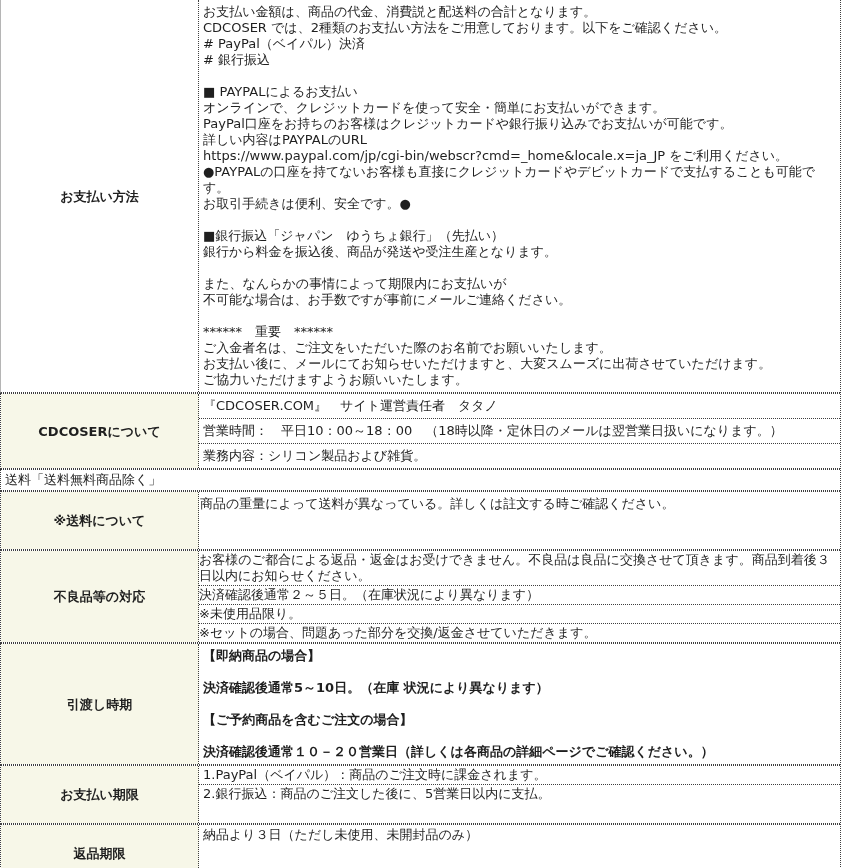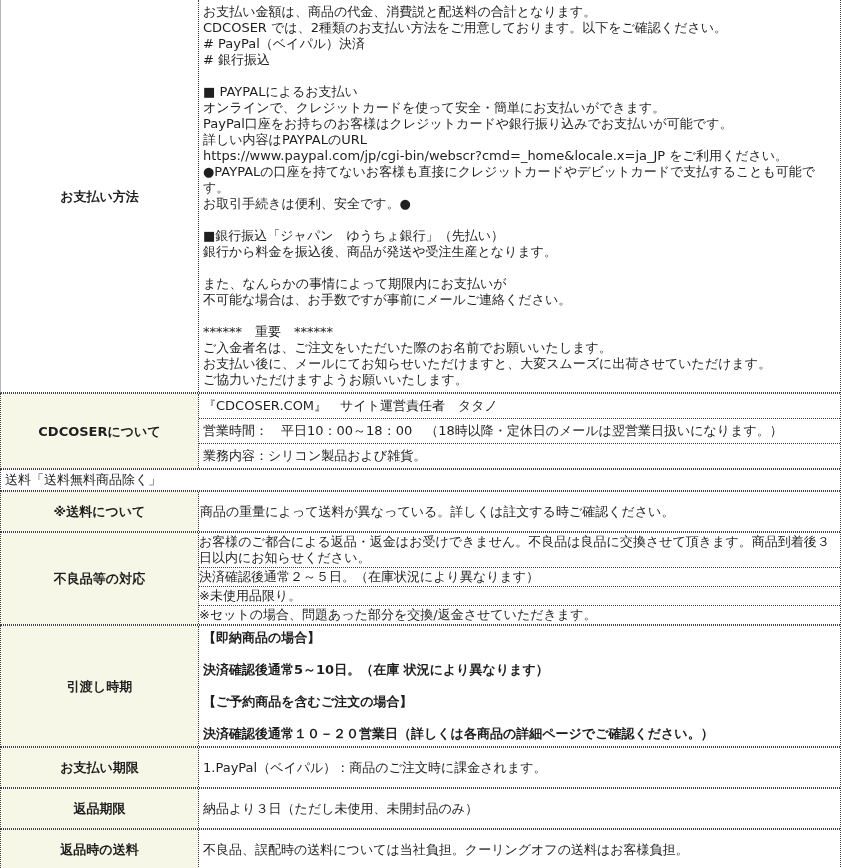--- a/index.html
+++ b/index.html
@@ -38,32 +38,32 @@
     width: 198px;
     min-width: 198px;
     box-sizing: border-box;
     background: var(--left-bg, #f7f7e8);
     border-right: 1px dotted var(--border, #3f3f3f);
     display: flex;
     align-items: center;
     justify-content: center;
     text-align: center;
     font-weight: bold;
-    padding: 11px 4px;
+    padding: 20px 4px;
     line-height: 17px;
   }
   .row.variant-white .hcell {
     background: var(--row1-left-bg, #ffffff);
   }
   .content {
     flex: 1;
     min-width: 0;
     display: flex;
     flex-direction: column;
-    justify-content: center;
+    justify-content: flex-start;
   }
   .cell {
     padding: 1px 4px;
     line-height: 16px;
     word-break: break-all;
     white-space: pre-wrap;
   }
   .cell + .cell {
     border-top: 1px dotted var(--border, #3f3f3f);
   }
@@ -121,20 +121,21 @@
     <div class="row row-delivery-time">
       <div class="hcell">引渡し時期</div>
       <div class="content">
         <div class="cell"><div class="line">【即納商品の場合】</div><div class="line">&nbsp;</div><div class="line">決済確認後通常5～10日。（在庫 状況により異なります）</div><div class="line">&nbsp;</div><div class="line">【ご予約商品を含むご注文の場合】</div><div class="line">&nbsp;</div><div class="line">決済確認後通常１０－２０営業日（詳しくは各商品の詳細ページでご確認ください。）</div></div>
       </div>
     </div>
     <div class="row row-payment-deadline">
       <div class="hcell">お支払い期限</div>
       <div class="content">
         <div class="cell"><div class="line">1.PayPal（ベイパル）：商品のご注文時に課金されます。</div></div>
+        <div class="cell"><div class="line">2.銀行振込：商品のご注文した後に、5営業日以内に支払。</div></div>
       </div>
     </div>
     <div class="row row-return-deadline">
       <div class="hcell">返品期限</div>
       <div class="content">
         <div class="cell"><div class="line">納品より３日（ただし未使用、未開封品のみ）</div></div>
       </div>
     </div>
     <div class="row row-return-shipping">
       <div class="hcell">返品時の送料</div>

